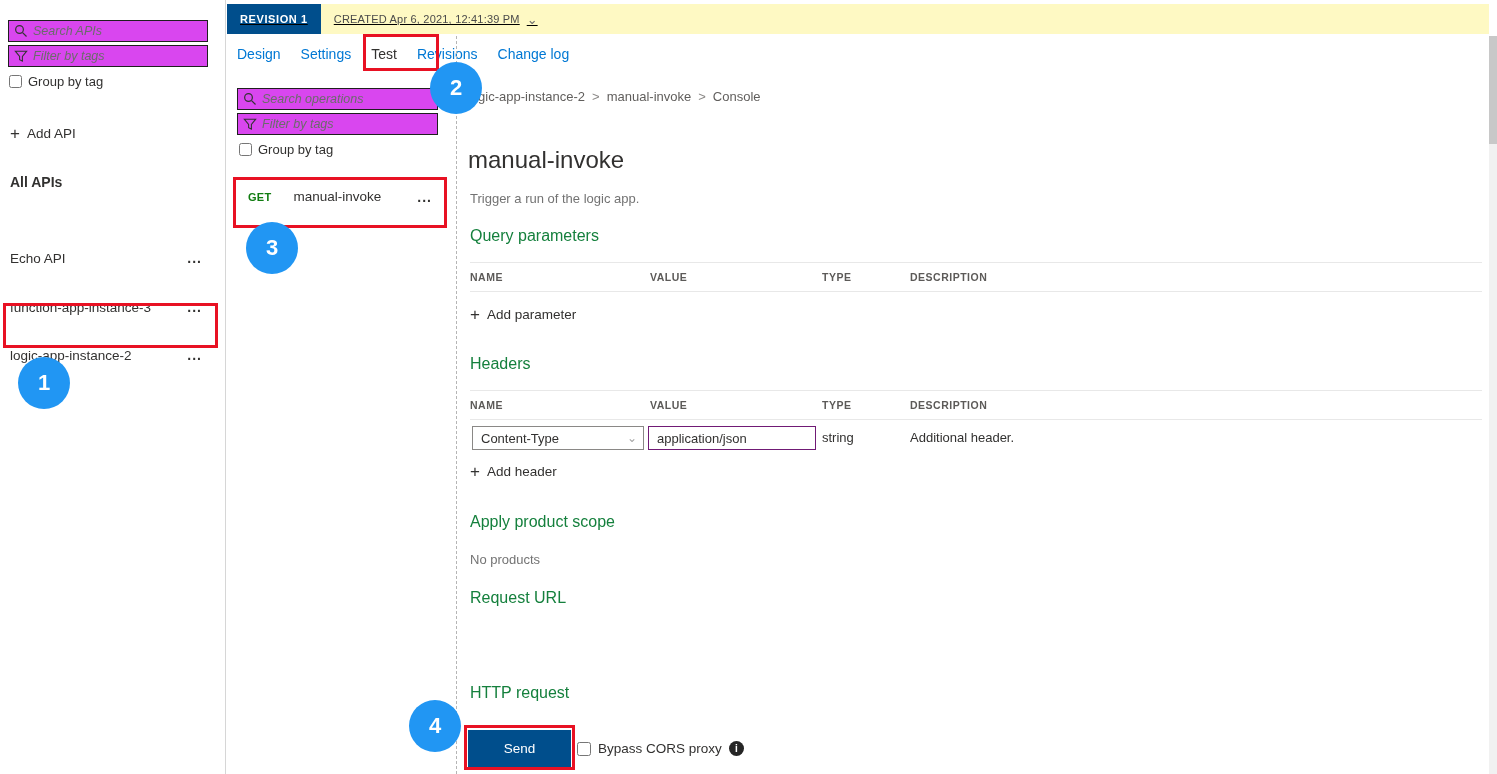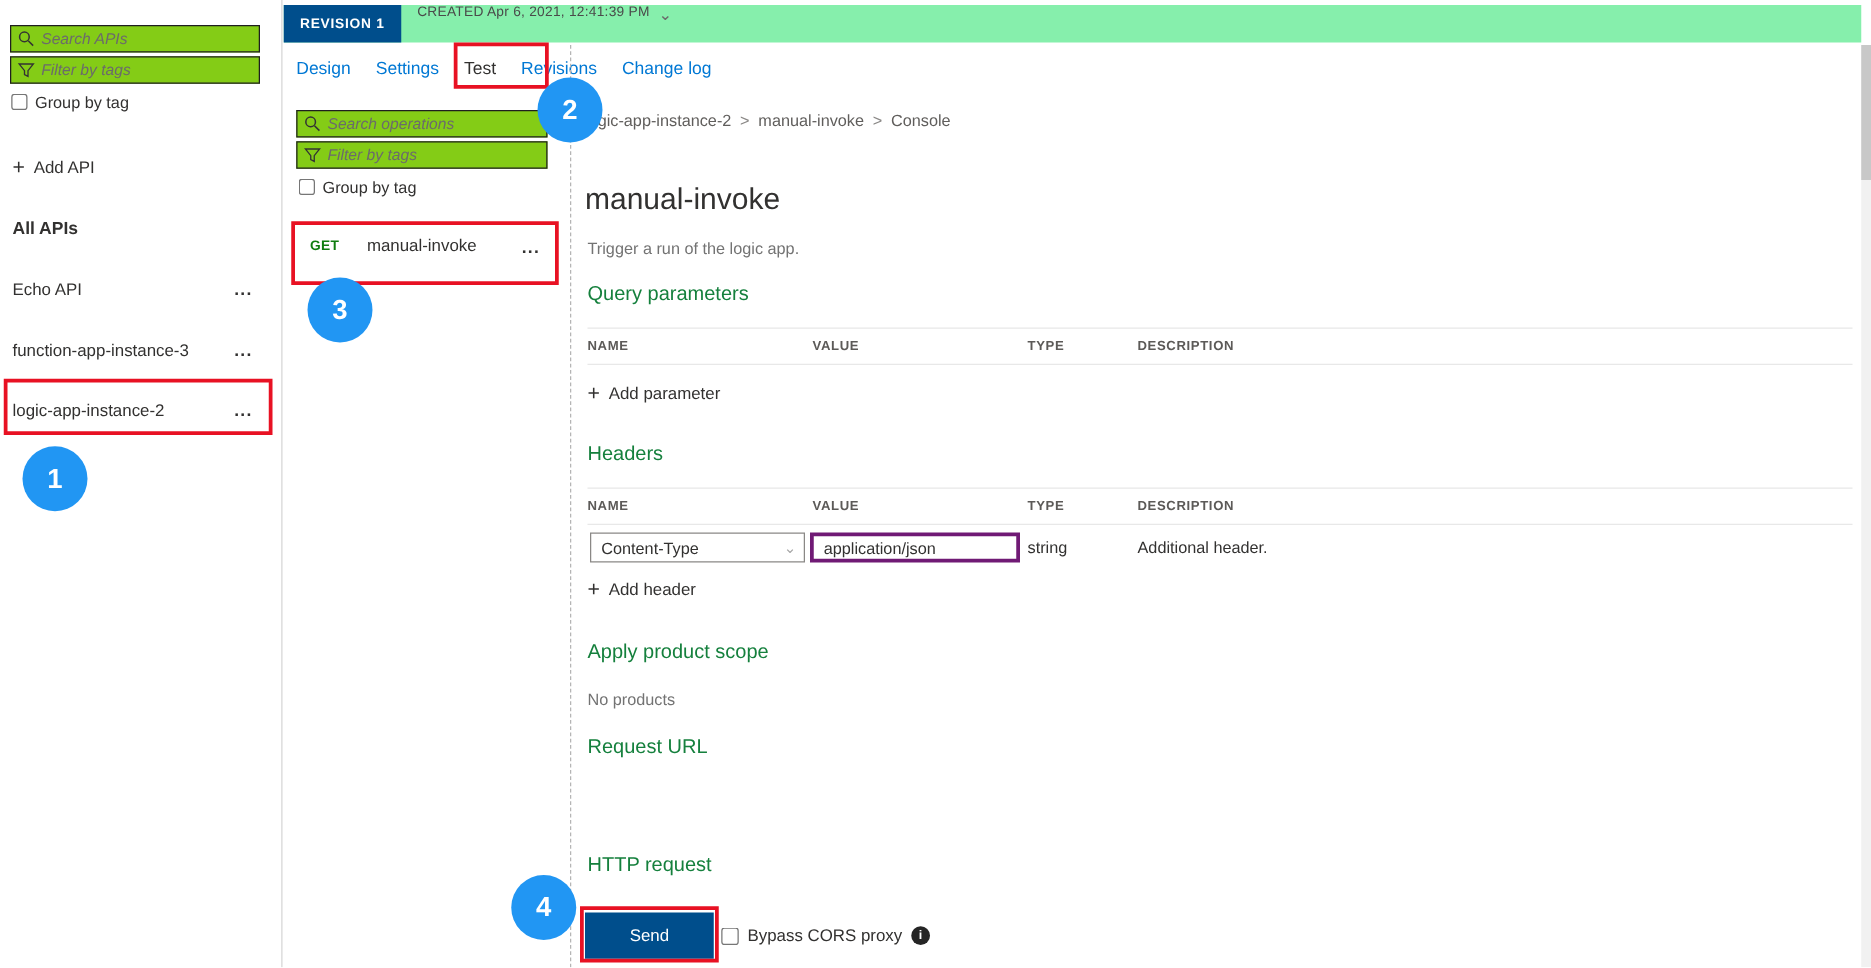--- a/index.html
+++ b/index.html
@@ -1,44 +1,44 @@
 <!DOCTYPE html>
 <html style="--accent: #0078d4; --revision-badge-bg: #004e8c; --send-button-bg: #004e8c; --get-method: #107c10; --annotation-red: #e81123; --step-badge-blue: #2196f3;"><head>
 <meta charset="utf-8">
 <style>
   * { box-sizing: border-box; margin: 0; padding: 0; }
   body { font-family: "Liberation Sans", sans-serif; background: #fff; }
   .stage { position: relative; width: 1497px; height: 774px; background: #fff; overflow: hidden; }
 
   
   .inputbox { position: absolute; display: flex; align-items: center; gap: 5px;
-              border: 1px solid #1f1f1f; background: #84cc16; height: 22px; padding: 0 5px; }
+              border: 1px solid #1f1f1f; background: #d946ef; height: 22px; padding: 0 5px; }
   .inputbox input { border: none; outline: none; flex: 1; min-width: 0;
                     font-family: inherit; font-size: 12.5px; color: #333; background: transparent; }
   input::placeholder { font-style: italic; color: #6b6b6b; }
   .icon16 { width: 14px; height: 14px; flex: 0 0 auto; }
 
   .check { position: absolute; display: flex; align-items: center; gap: 6px;
            font-size: 13px; color: #323130; cursor: pointer; }
   .check input { width: 13px; height: 13px; }
 
   .addapi { position: absolute; display: flex; align-items: center; gap: 7px;
             font-size: 13.5px; color: #323130; cursor: pointer; }
   .addapi .plus, .addlink .plus { font-size: 17px; font-weight: 400; color: #323130; line-height: 1; }
 
   .allapis { position: absolute; font-size: 14px; font-weight: bold; color: #323130; }
 
   .apirow { position: absolute; left: 10px; width: 192px; display: flex; align-items: center;
-            justify-content: space-between; font-size: 13.5px; color: #323130; cursor: pointer; height: 20px; }
+            justify-content: space-between; font-size: 13.5px; color: #323130; cursor: pointer; height: 20px; margin-top: 27px; }
   .more { font-weight: bold; letter-spacing: 1px; color: #323130; font-size: 14px; line-height: 8px; cursor: pointer; }
 
   .sidebar { position: absolute; left: 0; top: 0; width: 226px; height: 774px;
              border-right: 1px solid #d6d6d6; background: #fff; }
 
-  .topbar { position: absolute; display: flex; background: #86efac; }
+  .topbar { position: absolute; display: flex; align-items: center; background: #fef9c3; text-decoration: underline; }
   .revbadge { background: var(--revision-badge-bg, #004e8c); color: #fff; font-size: 11px;
               font-weight: bold; letter-spacing: .6px; height: 30px; line-height: 30px;
               padding: 0 13px; flex: 0 0 auto; }
   .created { font-size: 11px; color: #4a4a4a; letter-spacing: .2px; margin-left: 13px; }
   .chev { color: #6b6b6b; font-size: 13px; margin-left: 7px; cursor: pointer; }
 
   .tabs { position: absolute; display: flex; gap: 20px; height: 35px; align-items: center; }
   .tab { font-size: 14px; color: var(--accent, #0078d4); cursor: pointer; }
   .tab.active { color: #323130; background: #fff; }
 
@@ -63,21 +63,21 @@
   .th { font-size: 10.5px; font-weight: bold; color: #5c5a58; letter-spacing: .5px; }
   .th.c1 { width: 180px; } .th.c2 { width: 172px; } .th.c3 { width: 88px; } .th.c4 { flex: 1; }
 
   .addlink { position: absolute; display: flex; align-items: center; gap: 7px;
              font-size: 13.5px; color: #323130; cursor: pointer; }
 
   .combo { position: absolute; display: flex; align-items: center; justify-content: space-between;
            border: 1px solid #8a8886; background: #fff; height: 24px; padding: 0 6px 0 8px;
            font-size: 13px; color: #323130; cursor: pointer; }
   .combo .chevsm { color: #a6a6a6; font-size: 12px; }
-  .cellinput { position: absolute; height: 24px; border: 3px solid #701a75; padding: 0 8px;
+  .cellinput { position: absolute; height: 24px; border: 1px solid #701a75; padding: 0 8px;
                font-size: 13px; color: #323130; font-family: inherit; outline: none; }
   .celltext { position: absolute; font-size: 13px; color: #323130; line-height: 24px; }
 
   .urlbox { position: absolute; background: #f5f5f5; display: flex; align-items: center;
             padding-left: 13px; font-family: "Liberation Mono", monospace; font-size: 13px; color: #3b3b3b; }
 
   .sendbtn { position: absolute; background: var(--send-button-bg, #004e8c); color: #fff;
              border: none; font-family: inherit; font-size: 13.5px; cursor: pointer; }
 
   .bypass { position: absolute; display: flex; align-items: center; gap: 7px;

